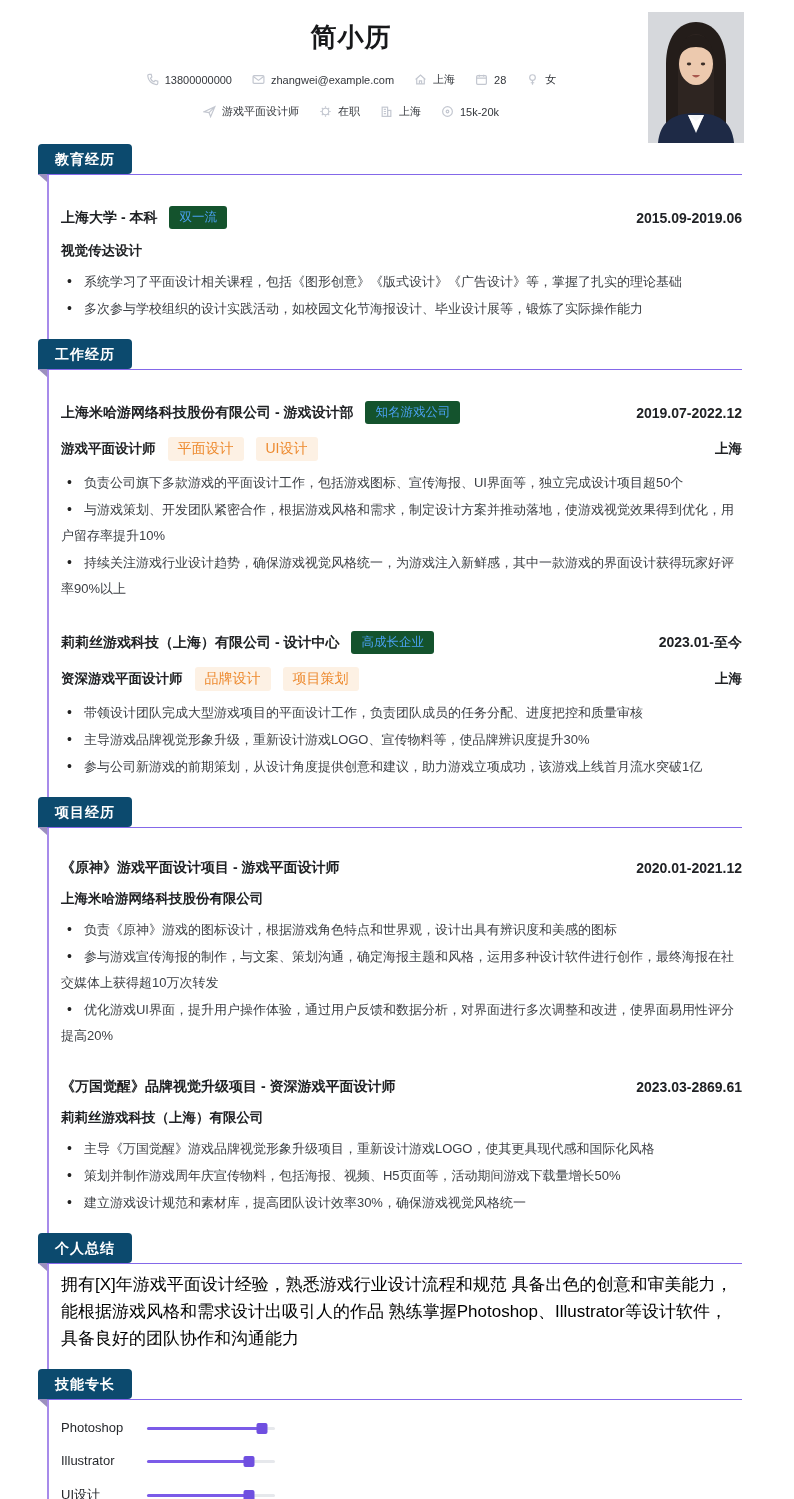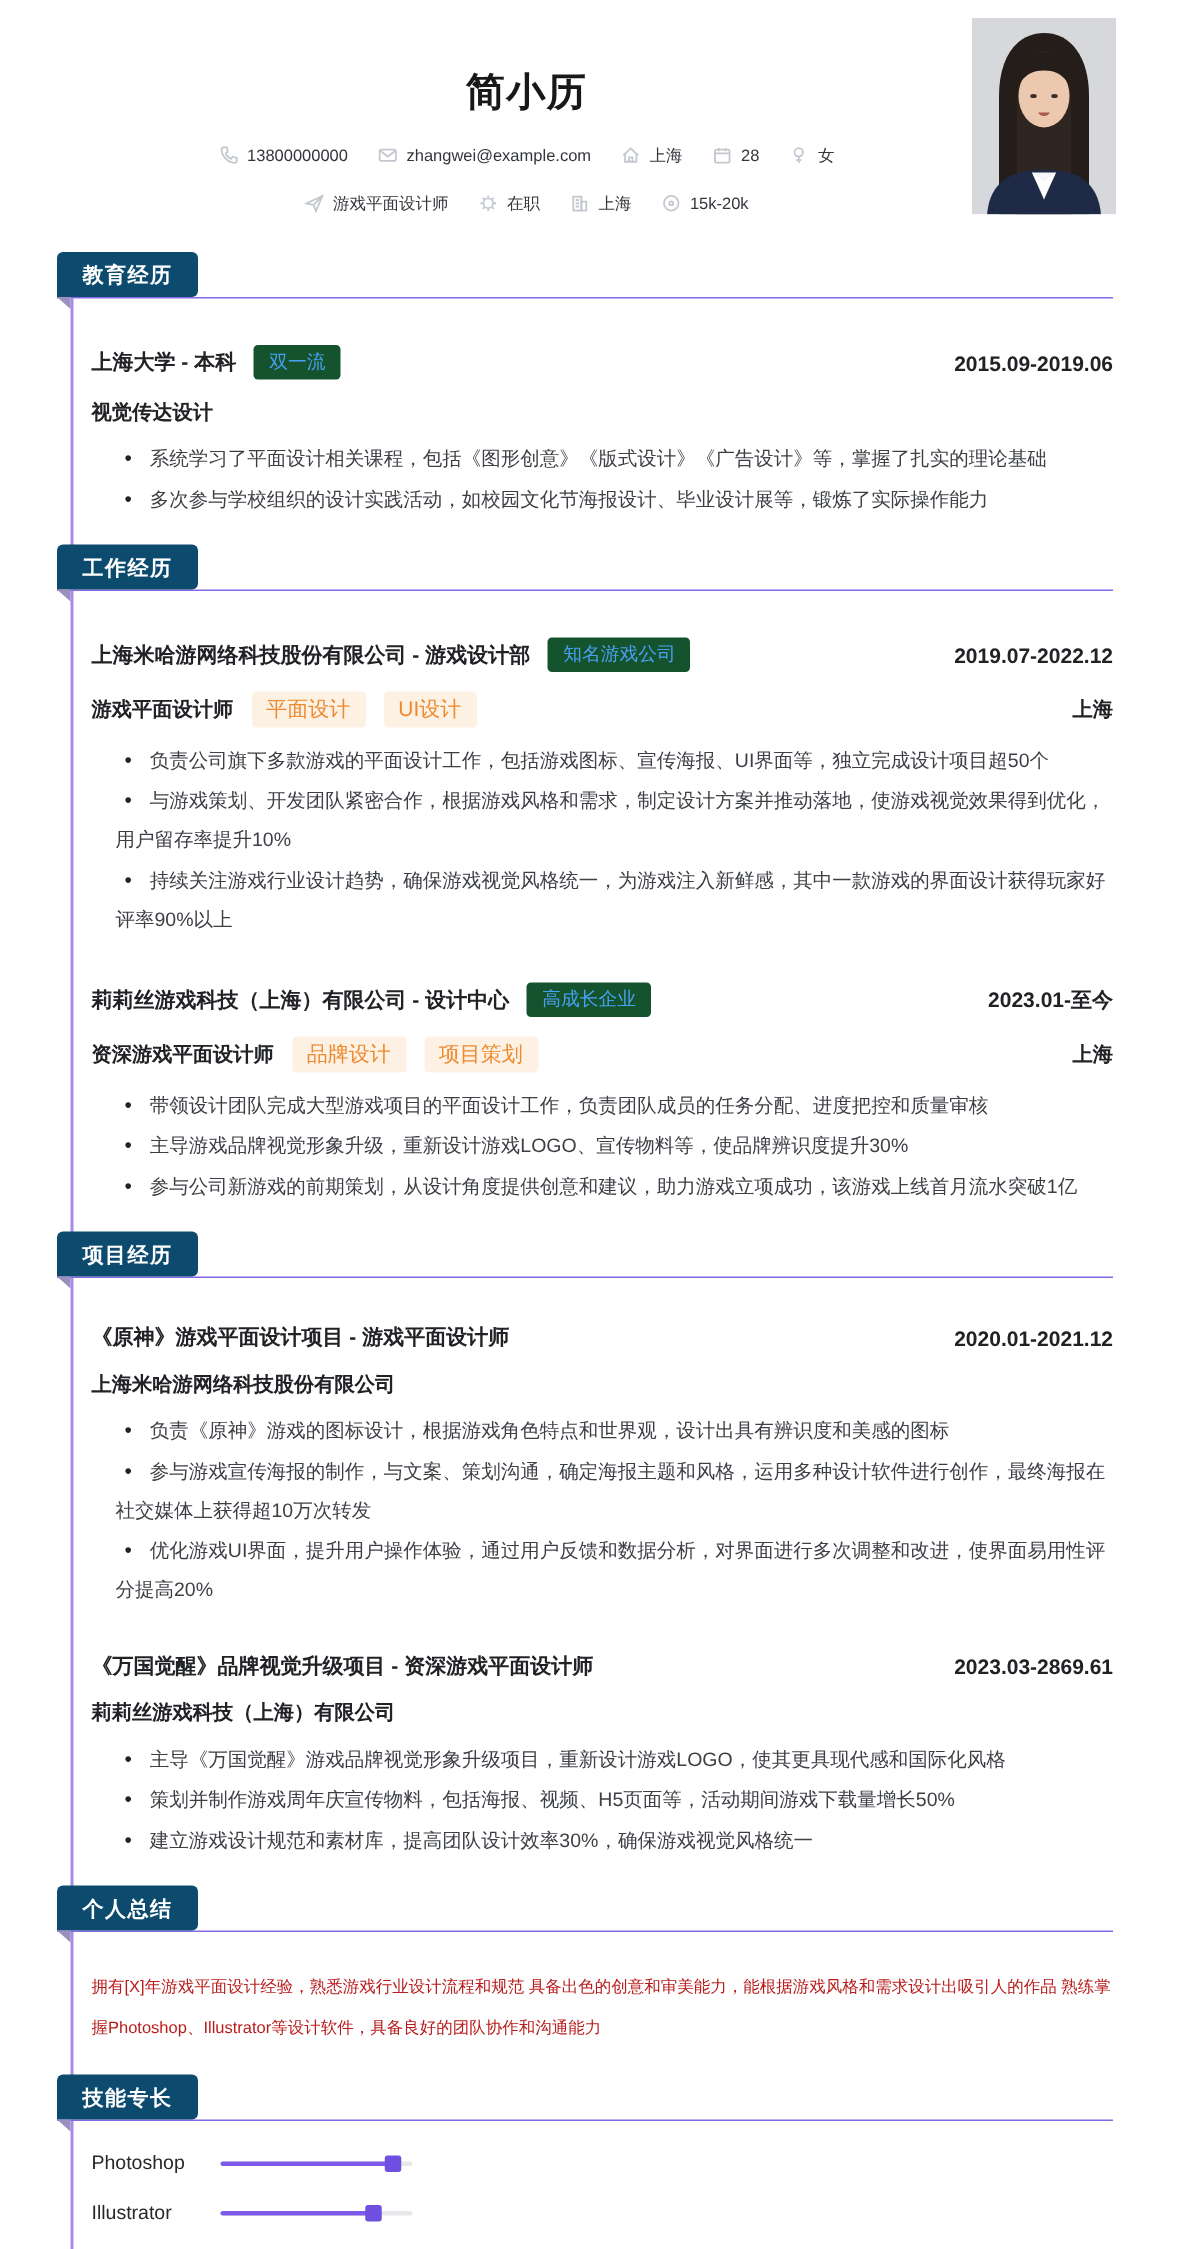--- a/index.html
+++ b/index.html
@@ -5,21 +5,21 @@
   * { margin:0; padding:0; box-sizing:border-box; }
   html,body { background:#fff; }
   body {
     width:794px; min-height:1499px; margin:0 auto;
     font-family:"Liberation Sans","DejaVu Sans",sans-serif;
     color:#3c3f44; position:relative;
   }
 
   
   .resume-header { position:relative; padding:20px 0 26px; }
-  .header-center { padding-right:92px; text-align:center;margin-top:24px; }
+  .header-center { padding-right:92px; text-align:center; }
   .name { font-size:26px; font-weight:bold; color:#17181a; letter-spacing:1px; }
   .contact-row { display:flex; justify-content:center; align-items:center; gap:20px; margin-top:17px; }
   .contact-item { display:inline-flex; align-items:center; gap:6px; font-size:11px; color:#33363b; }
   .cicon { width:13px; height:13px; flex:0 0 auto; }
   .cicon svg { width:13px; height:13px; display:block; stroke:#c3c7d0; fill:none; stroke-width:1.1; }
   .photo { position:absolute; top:12px; right:50px; width:96px; height:131px; overflow:hidden; }
   .photo svg { display:block; }
 
   
   .sec-head { margin:0 52px 0 38px; border-bottom:1px solid #8468e9; position:relative; height:30px; }
@@ -37,25 +37,25 @@
   .entry-date { font-size:14px; font-weight:bold; color:#202225; white-space:nowrap; }
   .entry-sub { display:flex; justify-content:space-between; align-items:center; margin-top:13px; }
   .entry-role { font-size:13.5px; font-weight:bold; color:#202225; display:flex; align-items:center; gap:12px; }
   .entry-loc { font-size:13.5px; font-weight:bold; color:#202225; }
 
   .badge-blue { background:#14532d; color:#4aa0f0; font-size:12.5px; font-weight:normal;
     padding:3px 10px; border-radius:3px; white-space:nowrap; }
   .tag-orange { background:#fdf1e4; color:#ed8a2f; font-size:14px; font-weight:normal;
     padding:3px 10px; border-radius:3px; white-space:nowrap; }
 
-  ul.bullets { list-style:none; margin-top:8px;margin-left:16px; }
+  ul.bullets { list-style:none; margin-top:8px; }
   ul.bullets li { font-size:13px; line-height:26px; color:#3c3f44; }
   ul.bullets li::before { content:"\2022"; font-size:14px; margin:0 12px 0 6px; color:#222; }
 
-  .summary-text { font-size:11px; line-height:27px; color:#b91c1c; margin-top:22px; }
+  .summary-text { font-size:17px; line-height:27px; color:#000000; margin-top:5px; }
 
   
   .skills-grid { display:grid; grid-template-columns:1fr; column-gap:70px; row-gap:18px; margin-top:18px; }
   .skill-row { display:flex; align-items:center; }
   .skill-label { font-size:13px; color:#26282c; width:82px; flex:0 0 auto; }
   .slider { position:relative; width:128px; height:12px; margin-left:4px; cursor:pointer; }
   .slider .track { position:absolute; top:5px; left:0; right:0; height:3px; border-radius:2px; background:#e6e8ec; }
   .slider .fill { position:absolute; top:5px; left:0; height:3px; border-radius:2px; background:#7b5be8; }
   .slider .handle { position:absolute; top:1px; width:11px; height:11px; border-radius:2px;
     background:#6f4fe0; transform:translateX(-50%); }

